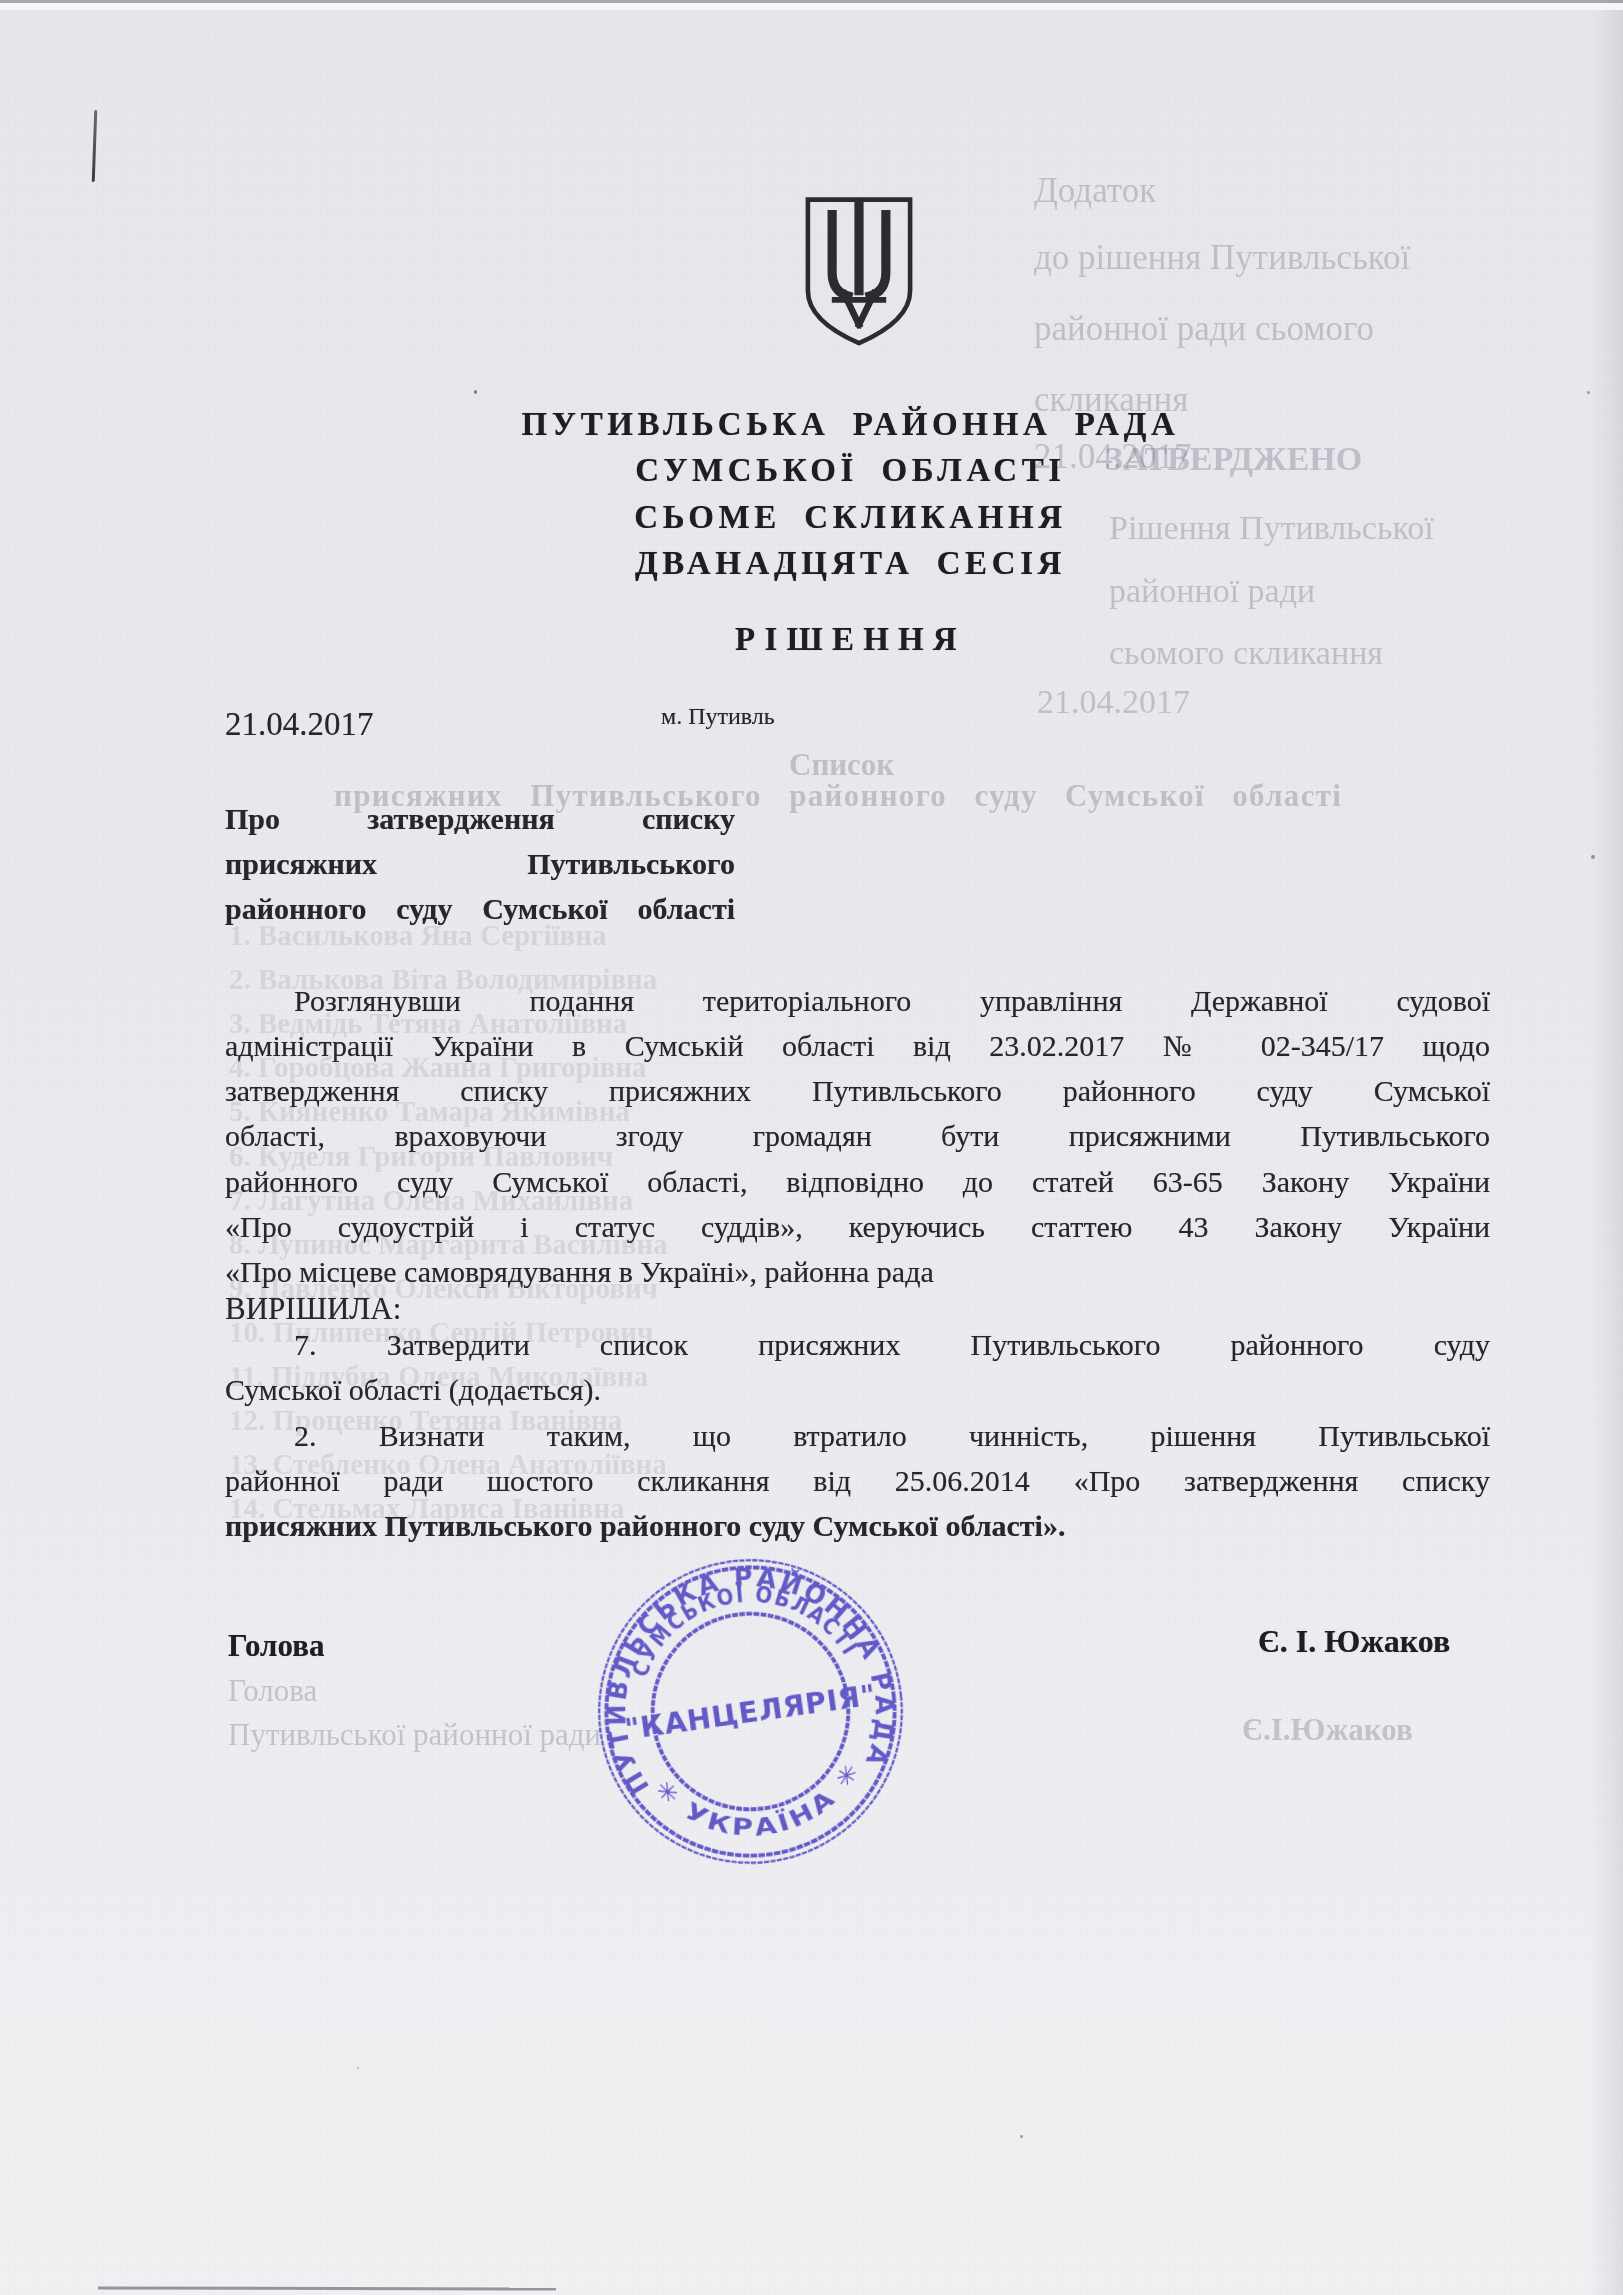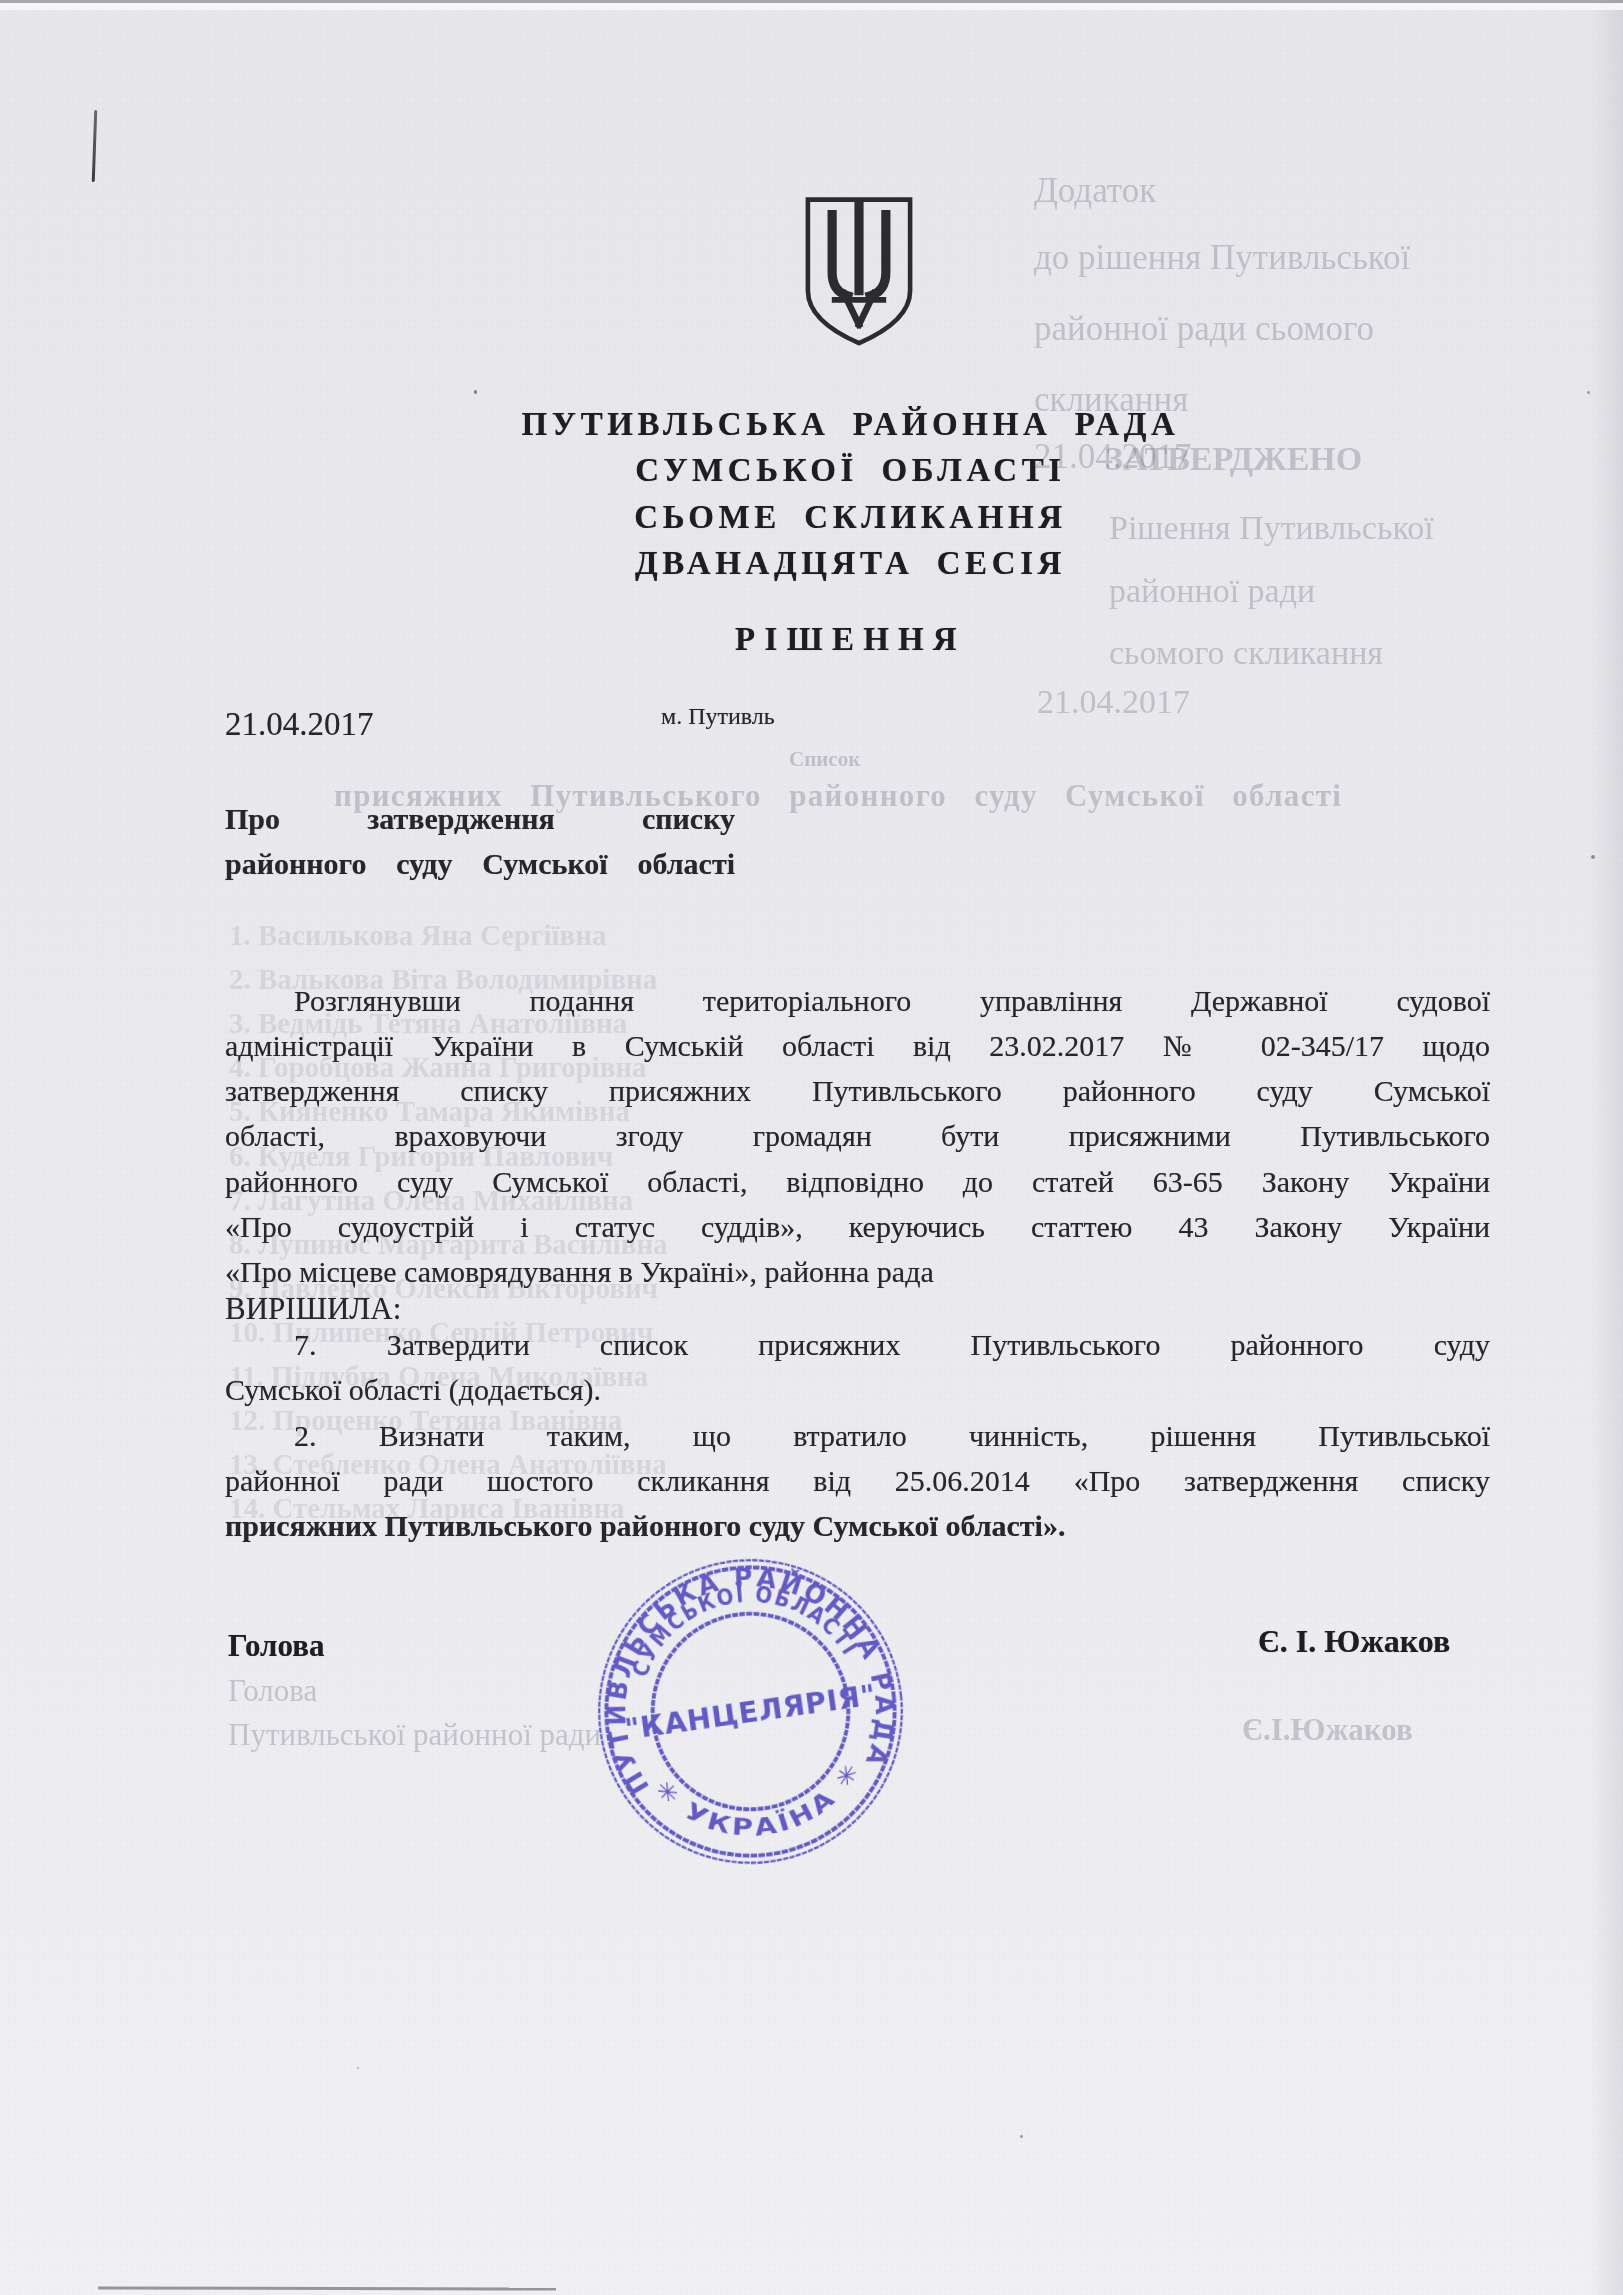--- a/index.html
+++ b/index.html
@@ -88,21 +88,21 @@
 </div>
 
 <div>
   <div class="abs ghost ghost-b" style="left:1105px;top:440px;font-size:34px;">ЗАТВЕРДЖЕНО</div>
   <div class="abs ghost" style="left:1109px;top:509px;font-size:34px;">Рішення Путивльської</div>
   <div class="abs ghost" style="left:1109px;top:572px;font-size:34px;">районної ради</div>
   <div class="abs ghost" style="left:1109px;top:634px;font-size:34px;">сьомого скликання</div>
   <div class="abs ghost" style="left:1037px;top:683px;font-size:34px;">21.04.2017</div>
 </div>
 
-<div class="abs ghost ghost-b" style="left:789px;top:747px;font-size:21px;">Список</div>
+<div class="abs ghost ghost-b" style="left:789px;top:747px;font-size:31px;">Список</div>
 <div class="abs ghost ghost-b" style="left:334px;top:778px;font-size:31px;word-spacing:18.3px;letter-spacing:1.3px;">присяжних Путивльського районного суду Сумської області</div>
 
 <div id="ghost-list">
     <div class="ghost-name" style="top: 919px;">1. Василькова Яна Сергіївна</div>
     <div class="ghost-name" style="top: 963px;">2. Валькова Віта Володимирівна</div>
     <div class="ghost-name" style="top: 1007px;">3. Ведмідь Тетяна Анатоліївна</div>
     <div class="ghost-name" style="top: 1051px; text-align: center;">4. Горобцова Жанна Григорівна</div>
     <div class="ghost-name" style="top: 1095px;">5. Кияненко Тамара Якимівна</div>
     <div class="ghost-name" style="top: 1140px;">6. Куделя Григорій Павлович</div>
     <div class="ghost-name" style="top: 1184px;">7. Лагутіна Олена Михайлівна</div>
@@ -139,20 +139,21 @@
   <div class="abs hdr" style="top:494px;">СЬОМЕ СКЛИКАННЯ</div>
   <div class="abs hdr" style="top:540px;">ДВАНАДЦЯТА СЕСІЯ</div>
   <div class="abs decision-title" style="top:621px;">РІШЕННЯ</div>
 </div>
 
 <div class="abs ink meta-line" style="left:225px;top:706px;">21.04.2017</div>
 <div class="abs ink" style="left:661px;top:703px;font-size:24px;">м. Путивль</div>
 
 <div class="abs subject ink" style="left:225px;top:796px;width:510px;">
   <div>Про затвердження списку</div>
+  <div>присяжних Путивльського</div>
   <div>районного суду Сумської області</div>
 </div>
 
 <div>
   <div class="abs bodyline ink j indent" style="top:978px;">Розглянувши подання територіального управління Державної судової</div>
   <div class="abs bodyline ink j" style="top:1023px;">адміністрації України в Сумській області від 23.02.2017  № 02-345/17  щодо</div>
   <div class="abs bodyline ink j" style="top:1068px;">затвердження списку присяжних Путивльського районного суду Сумської</div>
   <div class="abs bodyline ink j" style="top:1113px;">області, враховуючи згоду громадян бути присяжними Путивльського</div>
   <div class="abs bodyline ink j" style="top:1159px;">районного суду Сумської області, відповідно до статей 63-65 Закону України</div>
   <div class="abs bodyline ink j" style="top:1204px;">«Про судоустрій і статус суддів», керуючись статтею 43 Закону України</div>

